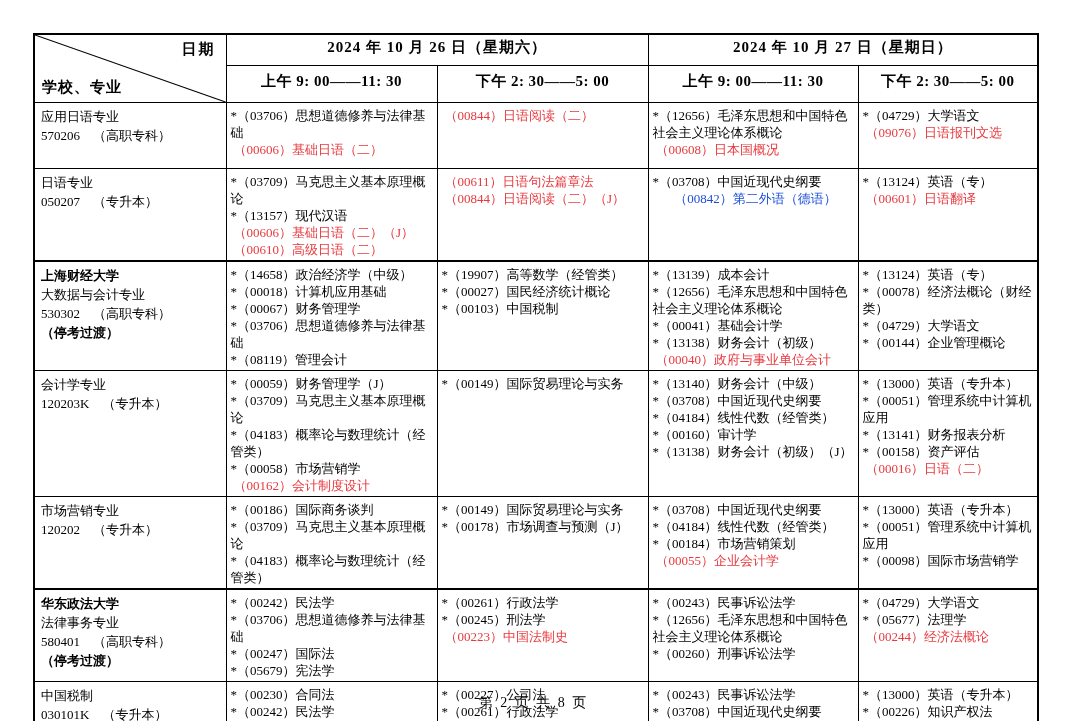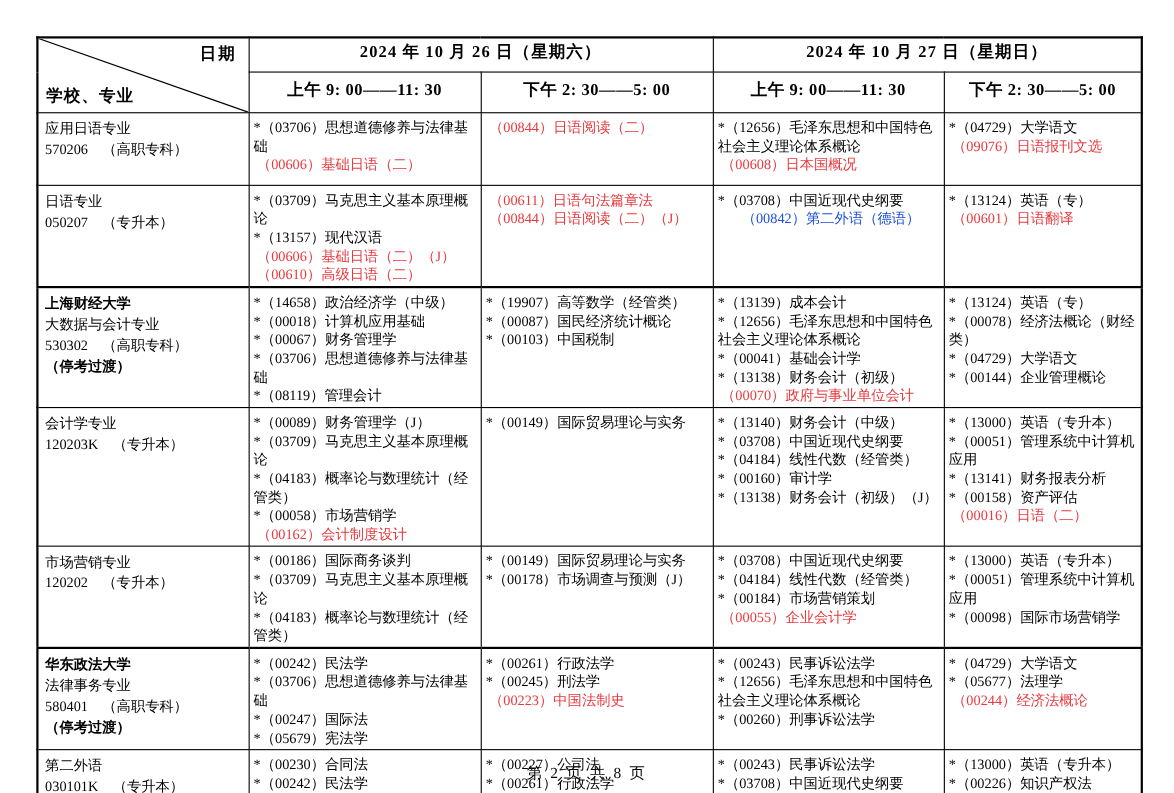--- a/index.html
+++ b/index.html
@@ -134,44 +134,44 @@
           </td>
           <td class="session-cell">
             <div class="course" style="color: rgb(0, 0, 0);">*（14658）政治经济学（中级）</div>
             <div class="course" style="color: rgb(0, 0, 0);">*（00018）计算机应用基础</div>
             <div class="course" style="color: rgb(0, 0, 0);">*（00067）财务管理学</div>
             <div class="course" style="color: rgb(0, 0, 0);">*（03706）思想道德修养与法律基础</div>
             <div class="course" style="color: rgb(0, 0, 0);">*（08119）管理会计</div>
           </td>
           <td class="session-cell">
             <div class="course" style="color: rgb(0, 0, 0);">*（19907）高等数学（经管类）</div>
-            <div class="course" style="color: rgb(0, 0, 0);">*（00087）国民经济统计概论</div>
+            <div class="course" style="color: rgb(0, 0, 0);">*（00027）国民经济统计概论</div>
             <div class="course" style="color: rgb(0, 0, 0);">*（00103）中国税制</div>
           </td>
           <td class="session-cell">
             <div class="course" style="color: rgb(0, 0, 0);">*（13139）成本会计</div>
             <div class="course" style="color: rgb(0, 0, 0);">*（12656）毛泽东思想和中国特色社会主义理论体系概论</div>
             <div class="course" style="color: rgb(0, 0, 0);">*（00041）基础会计学</div>
             <div class="course" style="color: rgb(0, 0, 0);">*（13138）财务会计（初级）</div>
-            <div class="course red" style="color: rgb(232, 56, 61);">（00070）政府与事业单位会计</div>
+            <div class="course red" style="color: rgb(232, 56, 61);">（00040）政府与事业单位会计</div>
           </td>
           <td class="session-cell">
             <div class="course" style="color: rgb(0, 0, 0);">*（13124）英语（专）</div>
             <div class="course" style="color: rgb(0, 0, 0);">*（00078）经济法概论（财经类）</div>
             <div class="course" style="color: rgb(0, 0, 0);">*（04729）大学语文</div>
             <div class="course" style="color: rgb(0, 0, 0);">*（00144）企业管理概论</div>
           </td>
         </tr>
         <tr>
           <td class="school-cell">
             <div class="school-line">会计学专业</div>
             <div class="school-line">120203K　（专升本）</div>
           </td>
           <td class="session-cell">
-            <div class="course" style="color: rgb(0, 0, 0);">*（00089）财务管理学（J）</div>
+            <div class="course" style="color: rgb(0, 0, 0);">*（00059）财务管理学（J）</div>
             <div class="course" style="color: rgb(0, 0, 0);">*（03709）马克思主义基本原理概论</div>
             <div class="course" style="color: rgb(0, 0, 0);">*（04183）概率论与数理统计（经管类）</div>
             <div class="course" style="color: rgb(0, 0, 0);">*（00058）市场营销学</div>
             <div class="course red" style="color: rgb(232, 56, 61);">（00162）会计制度设计</div>
           </td>
           <td class="session-cell">
             <div class="course" style="color: rgb(0, 0, 0);">*（00149）国际贸易理论与实务</div>
           </td>
           <td class="session-cell">
             <div class="course" style="color: rgb(0, 0, 0);">*（13140）财务会计（中级）</div>
@@ -238,21 +238,21 @@
             <div class="course" style="color: rgb(0, 0, 0);">*（00260）刑事诉讼法学</div>
           </td>
           <td class="session-cell">
             <div class="course" style="color: rgb(0, 0, 0);">*（04729）大学语文</div>
             <div class="course" style="color: rgb(0, 0, 0);">*（05677）法理学</div>
             <div class="course red" style="color: rgb(232, 56, 61);">（00244）经济法概论</div>
           </td>
         </tr>
         <tr>
           <td class="school-cell">
-            <div class="school-line">第二外语</div>
+            <div class="school-line">中国税制</div>
             <div class="school-line">030101K　（专升本）</div>
           </td>
           <td class="session-cell">
             <div class="course" style="color: rgb(0, 0, 0);">*（00230）合同法</div>
             <div class="course" style="color: rgb(0, 0, 0);">*（00242）民法学</div>
             <div class="course" style="color: rgb(0, 0, 0);">*（03709）马克思主义基本原理概论</div>
           </td>
           <td class="session-cell">
             <div class="course" style="color: rgb(0, 0, 0);">*（00227）公司法</div>
             <div class="course" style="color: rgb(0, 0, 0);">*（00261）行政法学</div>

